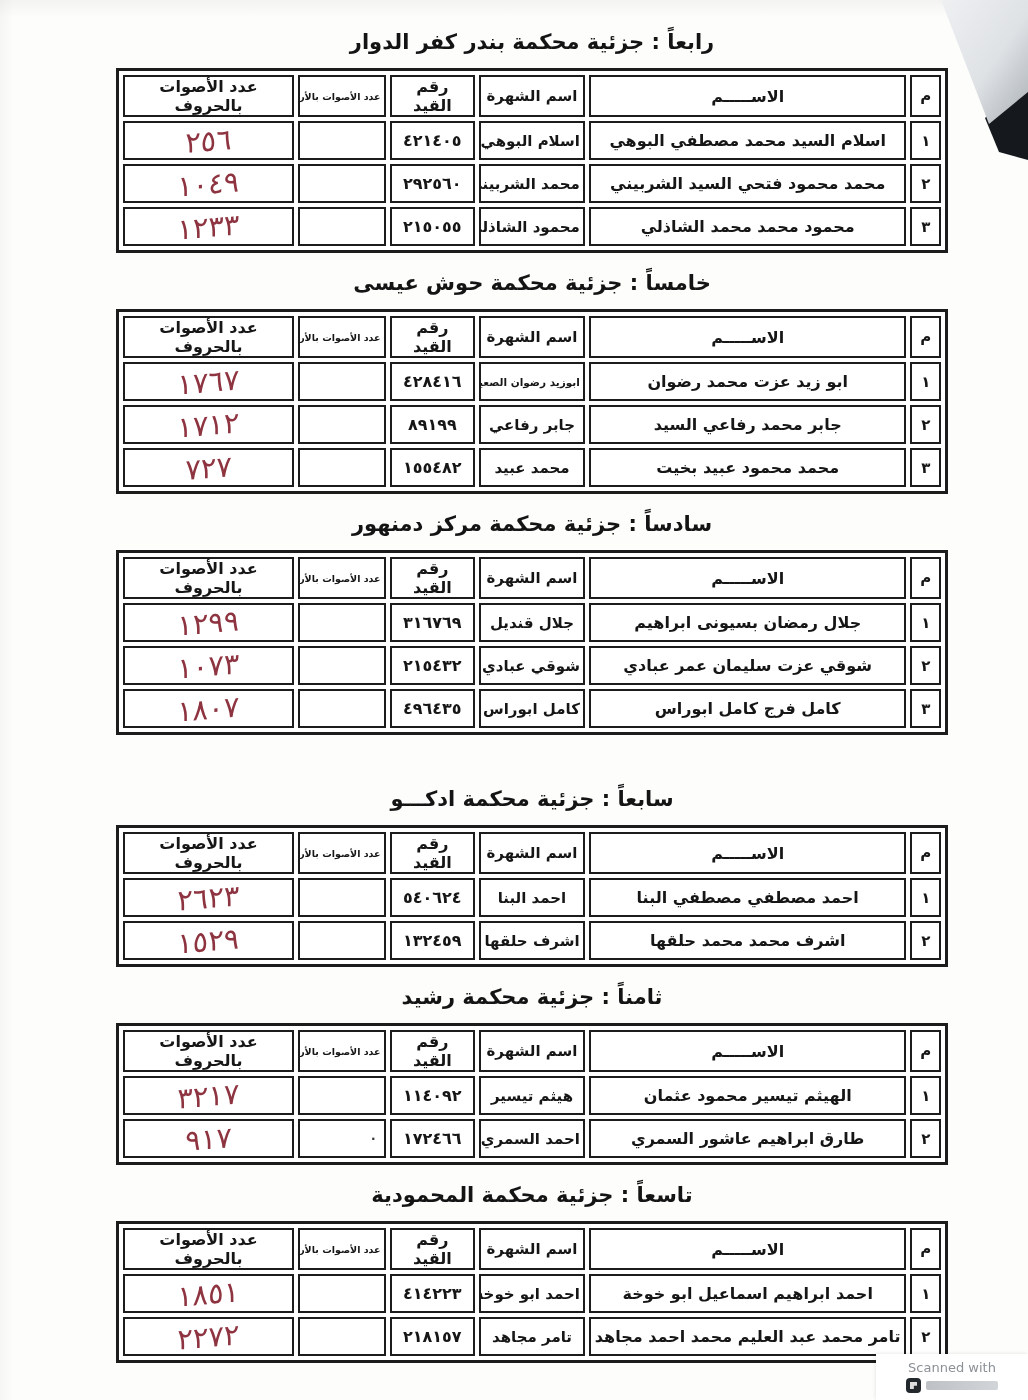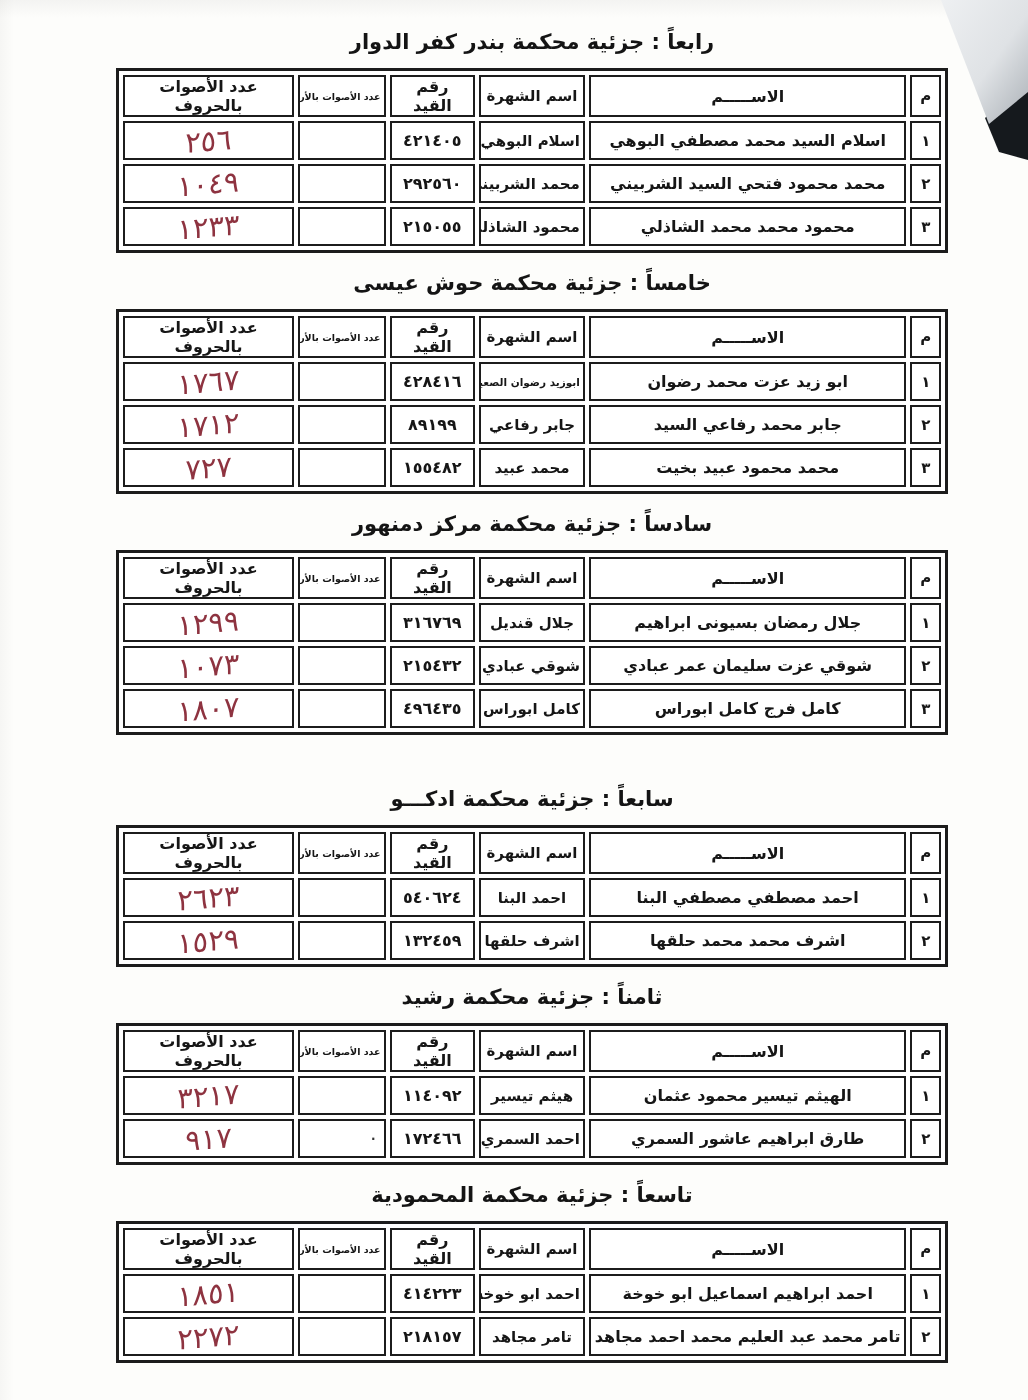--- a/index.html
+++ b/index.html
@@ -309,14 +309,21 @@
               <td class="c-alias">تامر مجاهد</td>
               <td class="c-registration_no">٢١٨١٥٧</td>
               <td class="c-votes_numeric"></td>
               <td class="c-votes_words"><span class="hand">٢٢٧٢</span></td>
             </tr>
           </tbody>
         </table>
       </section>
     </main>
 
+  <div class="watermark">
+    <div class="wm-text">Scanned with</div>
+    <div class="wm-logo-row">
+      <span class="wm-icon"></span>
+      <span class="wm-blob"></span>
+    </div>
+  </div>
 
 </div>
 
 </body></html>

